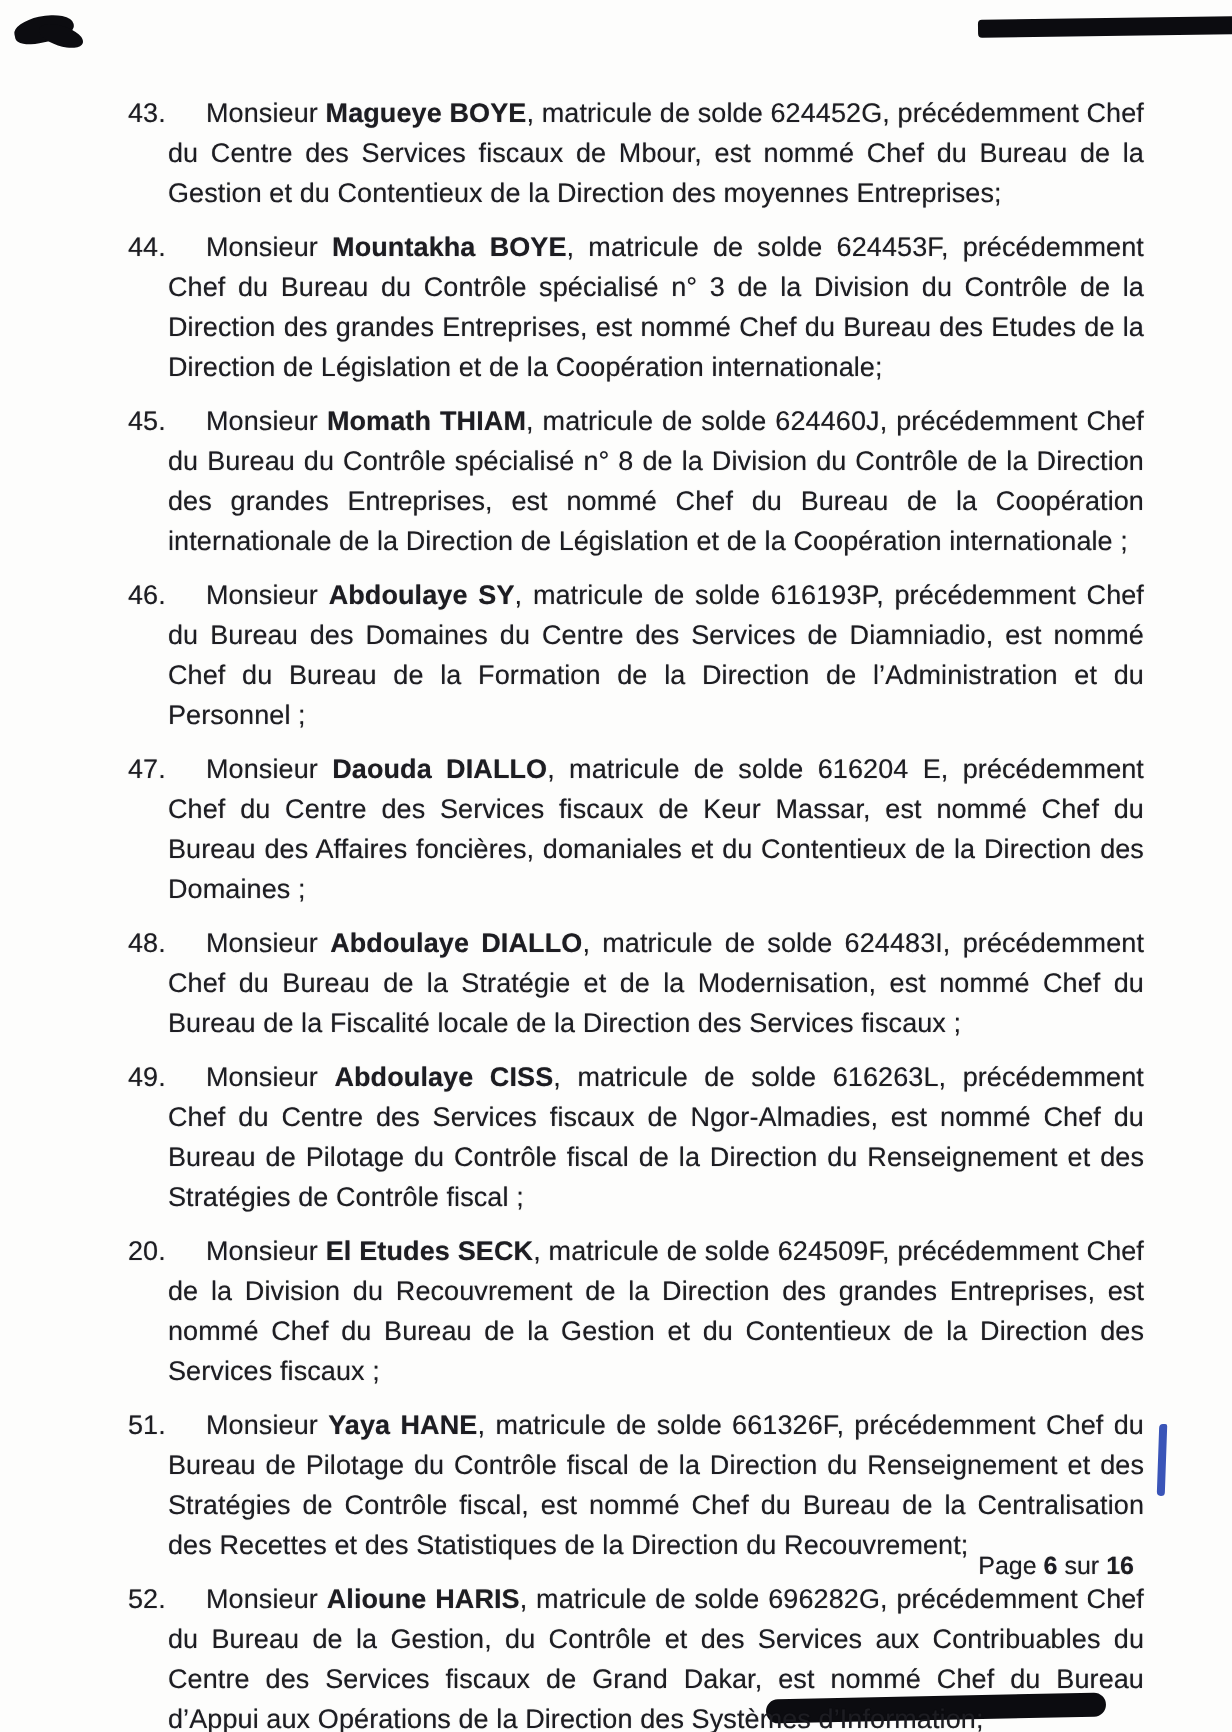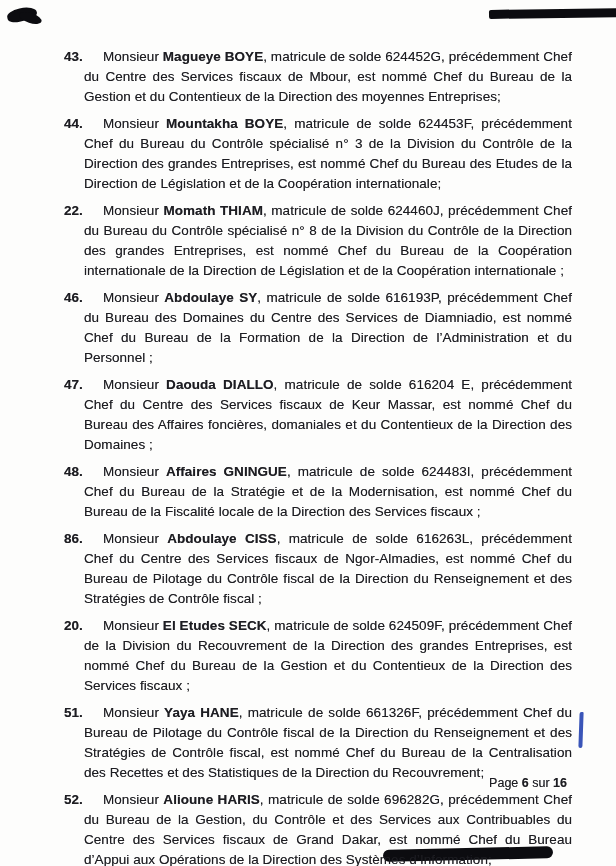--- a/index.html
+++ b/index.html
@@ -26,21 +26,21 @@
     text-align: justify;
     text-indent: 19px;
     letter-spacing: 0.05px;
     text-shadow: 0 0 0.4px rgba(20,20,25,0.55);
   }
   .item .num {
     position: absolute;
     left: -20px;
     top: 0;
     text-indent: 0;
-    font-weight: 700;
+    font-weight: 400;
   }
   .item b { font-weight: 700; margin-top: 48px; }
   .footer {
     position: absolute;
     top: 776px;
     right: 49px;
     font-size: 12.5px;
     line-height: 15px;
     text-shadow: 0 0 0.4px rgba(20,20,25,0.5);
   }
@@ -81,25 +81,25 @@
 
   <div class="artifact blob-a" style="background: rgb(12, 12, 16);"></div>
   <div class="artifact blob-b" style="background: rgb(12, 12, 16);"></div>
   <div class="artifact bar-top-right" style="background: rgb(12, 12, 16);"></div>
   <div class="artifact bar-bottom" style="background: rgb(12, 12, 16);"></div>
   <div class="pen-mark" style="background: rgb(58, 85, 184);"></div>
 
   <div class="content">
       <p class="item"><span class="num">43.</span><span>Monsieur</span> <b>Magueye BOYE</b><span>, matricule de solde 624452G, précédemment Chef du Centre des Services fiscaux de Mbour, est nommé Chef du Bureau de la Gestion et du Contentieux de la Direction des moyennes Entreprises;</span></p>
       <p class="item"><span class="num">44.</span><span>Monsieur</span> <b>Mountakha BOYE</b><span>, matricule de solde 624453F, précédemment Chef du Bureau du Contrôle spécialisé n° 3 de la Division du Contrôle de la Direction des grandes Entreprises, est nommé Chef du Bureau des Etudes de la Direction de Législation et de la Coopération internationale;</span></p>
-      <p class="item"><span class="num">22.</span><span>Monsieur</span> <b>Momath THIAM</b><span>, matricule de solde 624460J, précédemment Chef du Bureau du Contrôle spécialisé n° 8 de la Division du Contrôle de la Direction des grandes Entreprises, est nommé Chef du Bureau de la Coopération internationale de la Direction de Législation et de la Coopération internationale ;</span></p>
+      <p class="item"><span class="num">45.</span><span>Monsieur</span> <b>Momath THIAM</b><span>, matricule de solde 624460J, précédemment Chef du Bureau du Contrôle spécialisé n° 8 de la Division du Contrôle de la Direction des grandes Entreprises, est nommé Chef du Bureau de la Coopération internationale de la Direction de Législation et de la Coopération internationale ;</span></p>
       <p class="item"><span class="num">46.</span><span>Monsieur</span> <b>Abdoulaye SY</b><span>, matricule de solde 616193P, précédemment Chef du Bureau des Domaines du Centre des Services de Diamniadio, est nommé Chef du Bureau de la Formation de la Direction de l’Administration et du Personnel ;</span></p>
       <p class="item"><span class="num">47.</span><span>Monsieur</span> <b>Daouda DIALLO</b><span>, matricule de solde 616204 E, précédemment Chef du Centre des Services fiscaux de Keur Massar, est nommé Chef du Bureau des Affaires foncières, domaniales et du Contentieux de la Direction des Domaines ;</span></p>
-      <p class="item"><span class="num">48.</span><span>Monsieur</span> <b>Affaires GNINGUE</b><span>, matricule de solde 624483I, précédemment Chef du Bureau de la Stratégie et de la Modernisation, est nommé Chef du Bureau de la Fiscalité locale de la Direction des Services fiscaux ;</span></p>
-      <p class="item"><span class="num">86.</span><span>Monsieur</span> <b>Abdoulaye CISS</b><span>, matricule de solde 616263L, précédemment Chef du Centre des Services fiscaux de Ngor-Almadies, est nommé Chef du Bureau de Pilotage du Contrôle fiscal de la Direction du Renseignement et des Stratégies de Contrôle fiscal ;</span></p>
+      <p class="item"><span class="num">48.</span><span>Monsieur</span> <b>Abdoulaye DIALLO</b><span>, matricule de solde 624483I, précédemment Chef du Bureau de la Stratégie et de la Modernisation, est nommé Chef du Bureau de la Fiscalité locale de la Direction des Services fiscaux ;</span></p>
+      <p class="item"><span class="num">49.</span><span>Monsieur</span> <b>Abdoulaye CISS</b><span>, matricule de solde 616263L, précédemment Chef du Centre des Services fiscaux de Ngor-Almadies, est nommé Chef du Bureau de Pilotage du Contrôle fiscal de la Direction du Renseignement et des Stratégies de Contrôle fiscal ;</span></p>
       <p class="item"><span class="num">20.</span><span>Monsieur</span> <b>El Etudes SECK</b><span>, matricule de solde 624509F, précédemment Chef de la Division du Recouvrement de la Direction des grandes Entreprises, est nommé Chef du Bureau de la Gestion et du Contentieux de la Direction des Services fiscaux ;</span></p>
       <p class="item"><span class="num">51.</span><span>Monsieur</span> <b>Yaya HANE</b><span>, matricule de solde 661326F, précédemment Chef du Bureau de Pilotage du Contrôle fiscal de la Direction du Renseignement et des Stratégies de Contrôle fiscal, est nommé Chef du Bureau de la Centralisation des Recettes et des Statistiques de la Direction du Recouvrement;</span></p>
       <p class="item"><span class="num">52.</span><span>Monsieur</span> <b>Alioune HARIS</b><span>, matricule de solde 696282G, précédemment Chef du Bureau de la Gestion, du Contrôle et des Services aux Contribuables du Centre des Services fiscaux de Grand Dakar, est nommé Chef du Bureau d’Appui aux Opérations de la Direction des Systèmes d’Information;</span></p>
     </div>
 
   <div class="footer"><span>Page</span> <b>6</b> <span>sur</span> <b>16</b></div>
 
 </div>
 
 </body></html>

